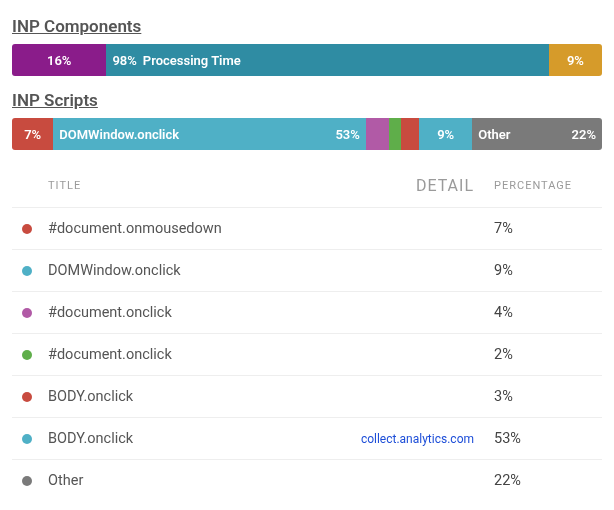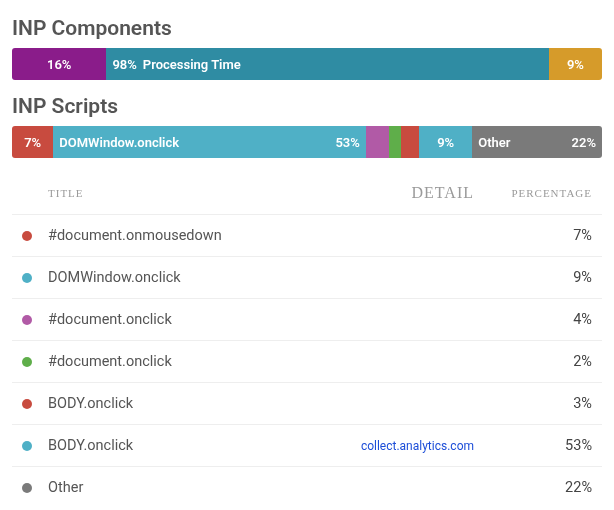--- a/index.html
+++ b/index.html
@@ -4,24 +4,25 @@
 <style>
   * { box-sizing: border-box; margin: 0; padding: 0; }
   body {
     font-family: -apple-system, BlinkMacSystemFont, "Segoe UI", Roboto, sans-serif;
     background: #fff;
     width: 614px;
     padding: 10px 12px;
     color: #4a4a4a;
   }
   .section-title {
-    font-size: 21px;
+    font-size: 17px;
     font-weight: 600;
     color: #555;
     margin: 6px 0 8px 0;
+    text-decoration: underline;
   }
   .bar {
     display: flex;
     width: 100%;
     height: 32px;
     border-radius: 3px;
     overflow: hidden;
     margin-bottom: 14px;
   }
   .seg {
@@ -36,25 +37,24 @@
   }
   .seg .seg-label { margin-left: 6px; font-weight: 600; text-align: center; }
   
   .tbl-head {
     display: flex;
     align-items: center;
     padding: 12px 10px 12px 10px;
     font-size: 11px;
     letter-spacing: 1px;
     color: #9a9a9a;
-    font-family: Liberation Serif, serif;
   }
   .col-title { flex: 1; padding-left: 26px; }
   .col-detail { width: 140px; text-align: right; padding-right: 20px; font-size: 16px;}
-  .col-pct { width: 98px; text-align: right; }
+  .col-pct { width: 98px; text-align: left; }
   .row {
     display: flex;
     align-items: center;
     padding: 12px 10px;
     border-top: 1px solid #eee;
     font-size: 14.5px;
     color: #555;
   }
   .dot {
     width: 10px; height: 10px; border-radius: 50%;

